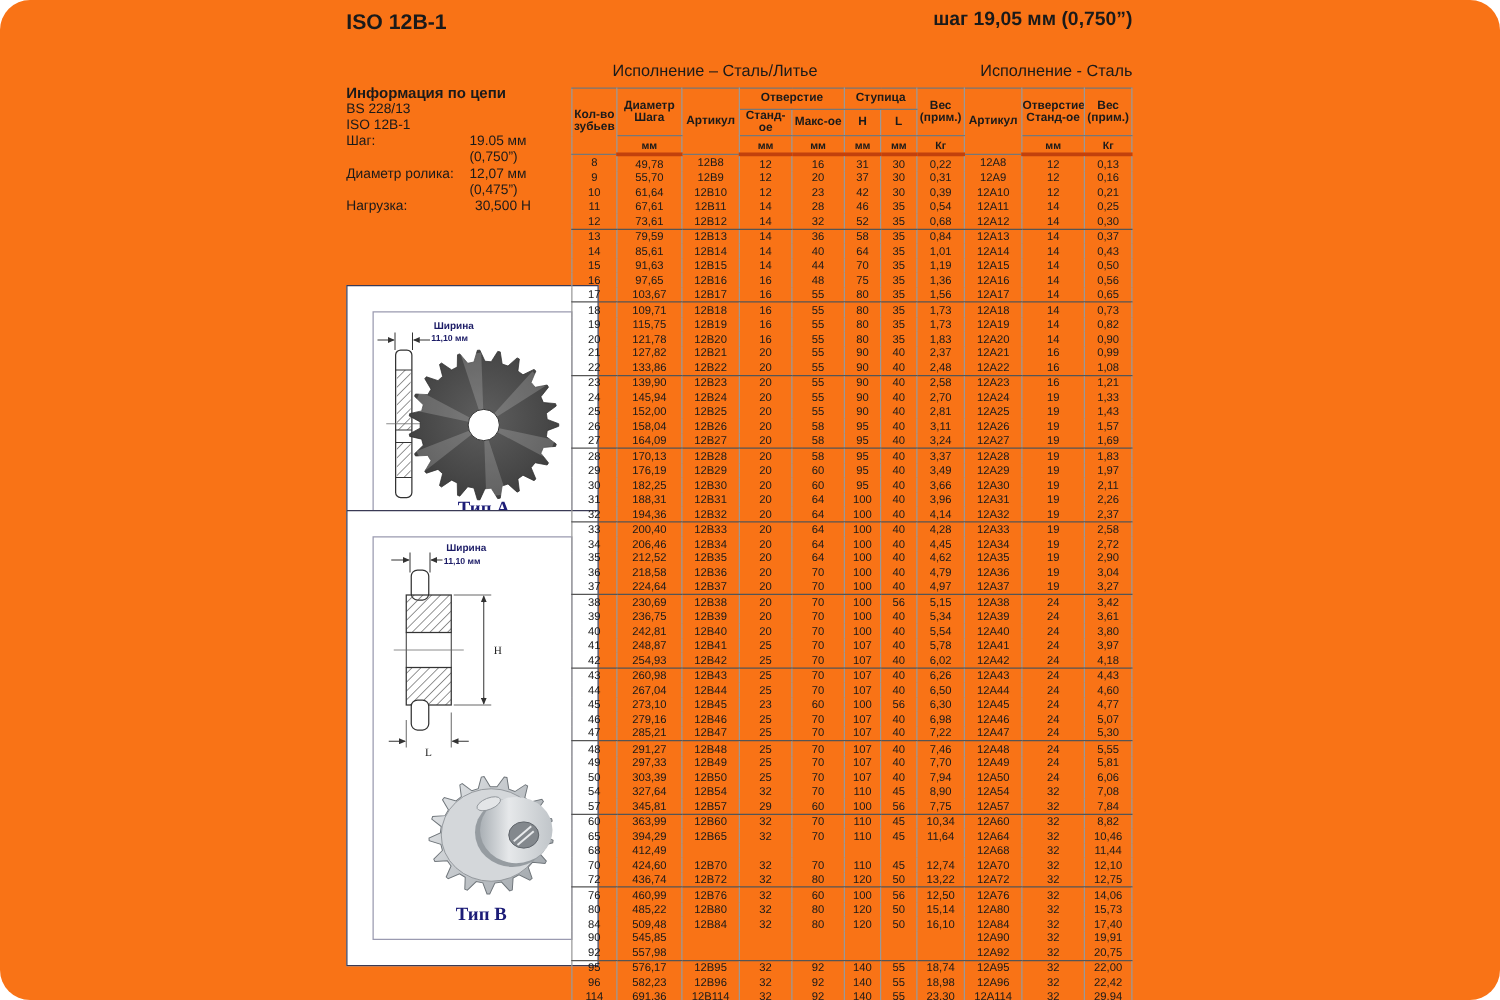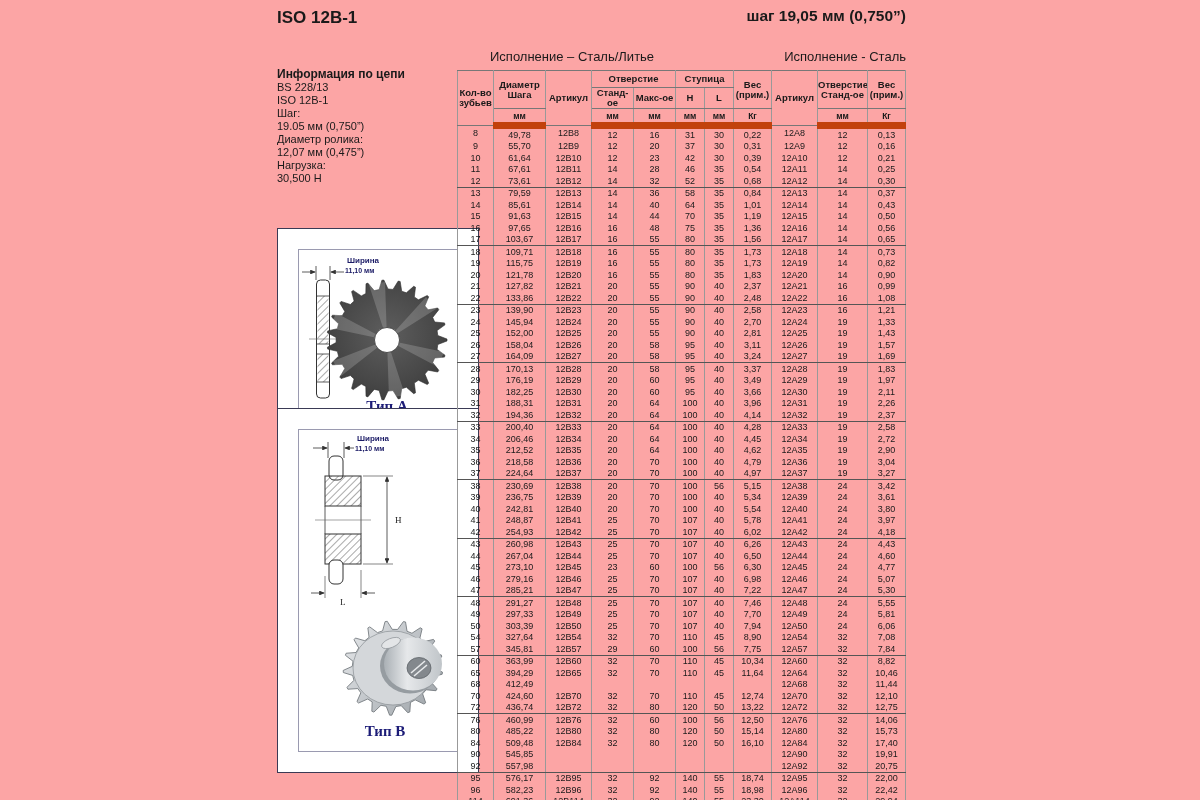--- a/index.html
+++ b/index.html
@@ -1,40 +1,40 @@
 <!DOCTYPE html>
 <html><head>
 <meta charset="utf-8">
 <style>
   html,body{margin:0;padding:0;background:#ffffff;}
-  #page{position:relative;width:1200px;height:800px;background:#fca5a5;
-        font-family:"Liberation Sans",sans-serif;color:#1a1a1a;overflow:hidden;}
+  #page{position:relative;width:1200px;height:800px;background:#f97316;
+        font-family:"Liberation Sans",sans-serif;color:#1a1a1a;overflow:hidden;border-radius:24px;}
 
   .iso-title{position:absolute;left:277px;top:8px;font-size:17px;font-weight:bold;}
   .doc-title{position:absolute;right:294px;top:6px;text-align:right;
              font-size:15.5px;font-weight:bold;line-height:19px;}
 
   .exec-header{position:absolute;top:49px;font-size:13px;font-weight:normal;}
   .exec-left{left:490px;}
   .exec-right{right:294px;}
 
   .chain-info{position:absolute;left:277px;top:68px;width:182px;font-size:11px;line-height:13px;}
   .chain-info .ci-head{font-size:12px;font-weight:bold;}
-  .ci-row{display:flex;flex-direction:column;}
+  .ci-row{display:flex;}
   .ci-row .lbl{width:103px;}
 
   table.spec{position:absolute;left:457px;top:70px;width:449px;
              border-collapse:collapse;table-layout:fixed;
              border:1px solid #555;}
   table.spec th,table.spec td{border-left:1px solid #999;border-right:1px solid #999;
              padding:0;text-align:center;vertical-align:middle;overflow:hidden;}
   table.spec thead th{font-size:9.5px;font-weight:bold;line-height:10px;
              border-bottom:1px solid #777;border-top:1px solid #777;}
   table.spec thead tr.units th{font-size:8.5px;line-height:10px;height:13px;
-             border-bottom:7px solid #c2410c;}
+             border-bottom:3px solid #c2410c;}
   table.spec thead tr:first-child th{height:16px;}
   table.spec thead tr.sub th{height:13px;}
   table.spec tbody td{font-size:9px;height:11.5px;line-height:10px;border-bottom:none;border-top:none;}
   table.spec tbody tr:nth-child(5n) td{border-bottom:1px solid #555;}
 
   .figbox{position:absolute;border:1px solid #3a3a55;padding:20px;background:#fff;}
   .figbox .inner{border:1px solid #9a9ab0;width:100%;height:100%;box-sizing:border-box;}
   .figbox-a{left:277px;top:228px;width:160px;height:175px;}
   .figbox-b{left:277px;top:408px;width:160px;height:323px;}
   svg{display:block;}

